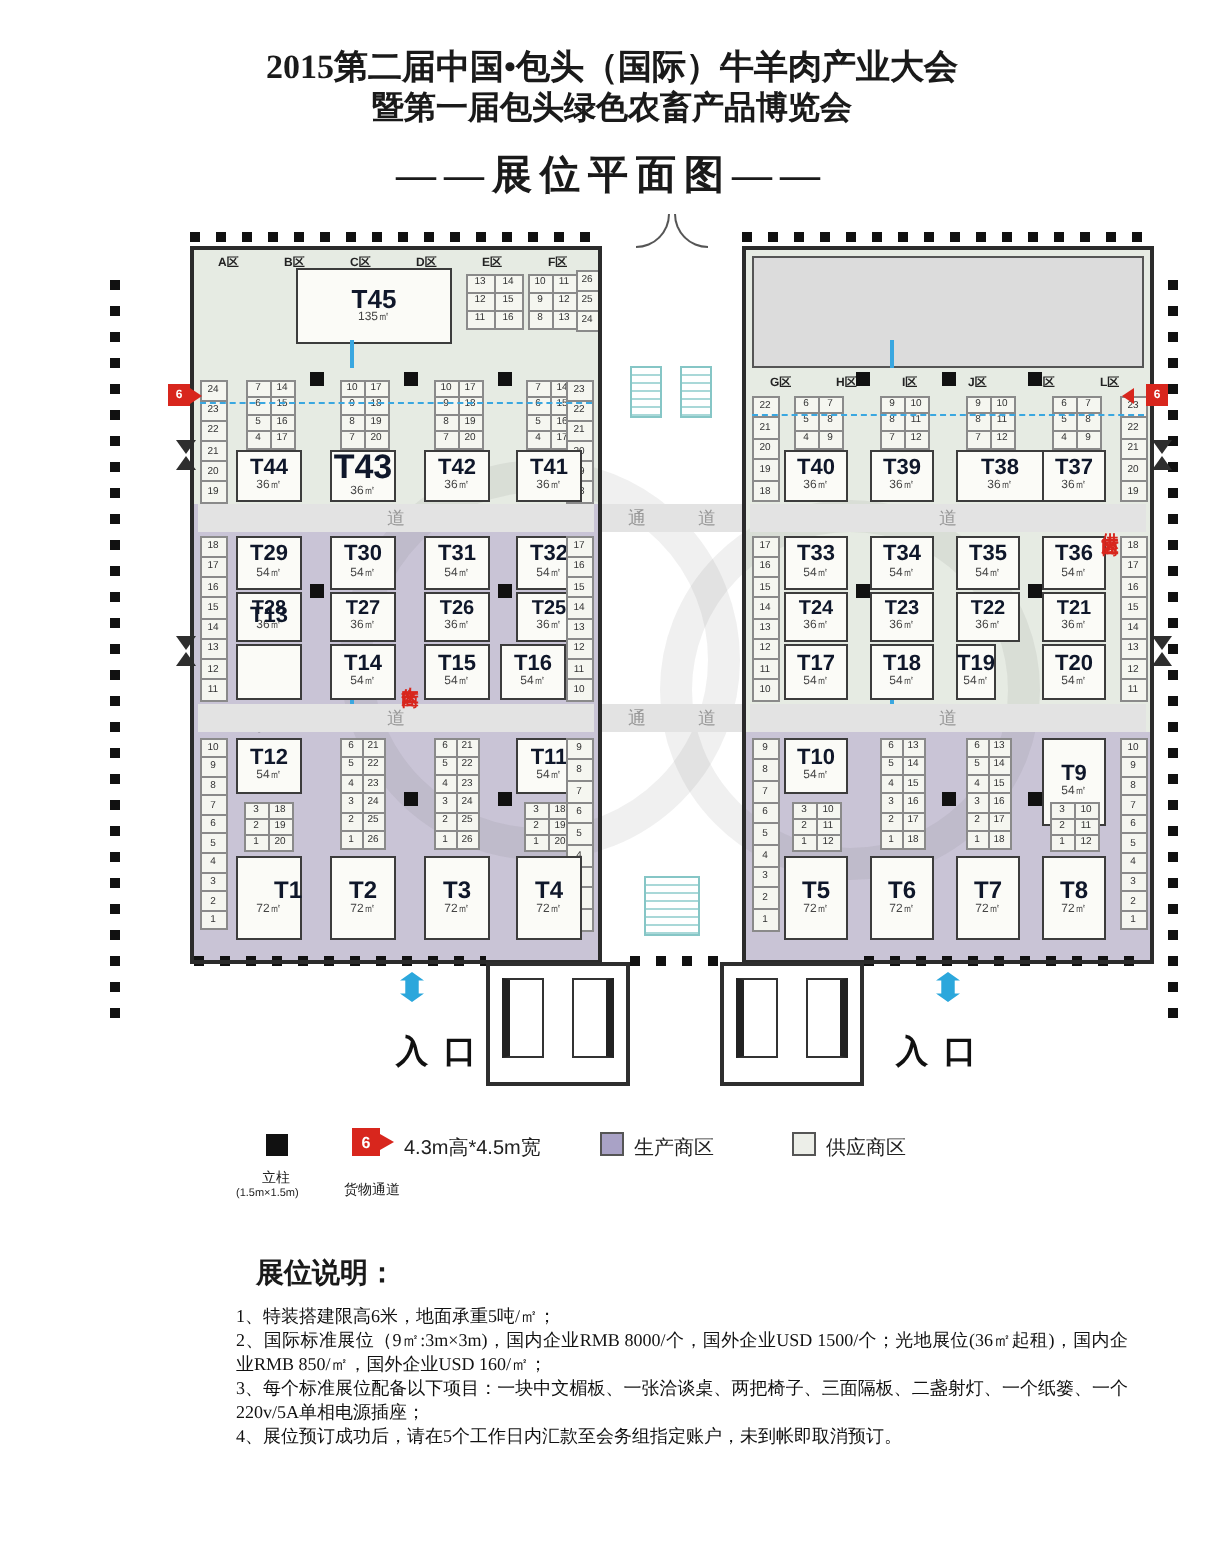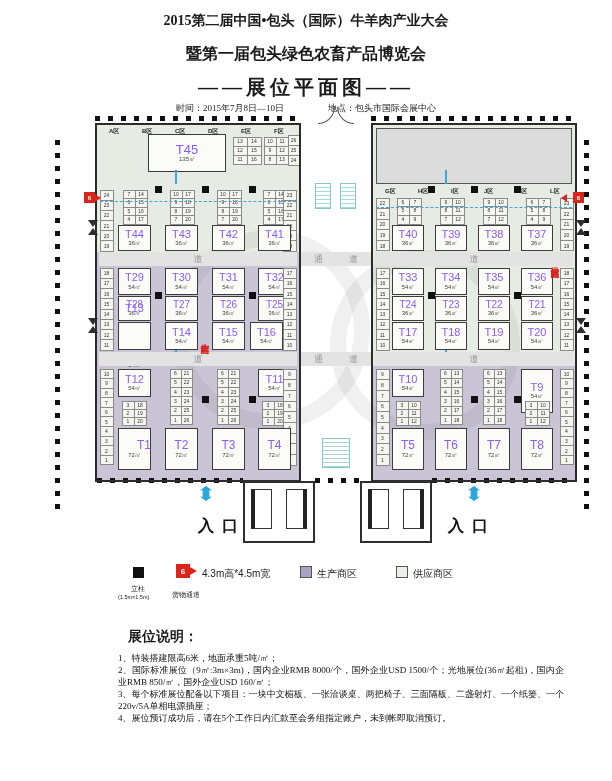--- a/index.html
+++ b/index.html
@@ -1,30 +1,30 @@
 <!DOCTYPE html>
 <html><head>
 <meta charset="utf-8">
 <style>
   html,body{margin:0;padding:0;background:#fff;}
   .page{position:relative;width:612px;height:781px;background:#fff;overflow:hidden;
         font-family:"Liberation Sans","DejaVu Sans",sans-serif;color:#1a1a1a;}
   .serif{font-family:"Liberation Serif","DejaVu Serif",serif;}
   .hdr{position:absolute;left:0;right:0;text-align:center;}
-  .t1{top:12px;font-size:14px;font-weight:bold;}
+  .t1{top:22px;font-size:17px;font-weight:bold;}
   .t2{top:44px;font-size:16px;font-weight:bold;}
   .t3{top:74px;font-size:20px;font-weight:bold;letter-spacing:4px;}
   .meta{top:102px;font-size:9px;}
   .meta span{margin:0 22px;}
   .abs{position:absolute;box-sizing:border-box;}
   .hall{border:2px solid #2b2b2b;}
   .zone{position:absolute;}
   .booth{position:absolute;background:#fbfbf7;border:1px solid #3c3c3c;box-sizing:border-box;
          display:flex;flex-direction:column;align-items:center;justify-content:center;text-align:center;}
-  .bid{font-weight:normal;line-height:1.05;color:#8b5cf6;}
+  .bid{font-weight:bold;line-height:1.05;color:#0f172a;}
   .bsz{font-size:6px;color:#444;line-height:1.2;}
   .cellgrid{position:absolute;display:grid;grid-template-columns:1fr 1fr;gap:0;}
   .cellgrid span{border:1px solid #8a8a8a;margin:-0.5px;background:#f5f6f0;font-size:5px;line-height:1;
          display:flex;align-items:center;justify-content:center;color:#333;}
   .strip{position:absolute;display:flex;flex-direction:column;}
   .strip span{flex:1;border:1px solid #8a8a8a;margin:-0.5px;background:#f5f6f0;font-size:5px;
          display:flex;align-items:center;justify-content:center;color:#333;}
   .band{position:absolute;background:#e3e3e3;color:#979797;display:flex;align-items:center;
         justify-content:space-around;font-size:9px;}
   .zl{position:absolute;font-size:6px;font-weight:bold;color:#222;}
@@ -60,23 +60,20 @@
   .notes-body{position:absolute;font-size:9px;line-height:12px;color:#111;text-align:justify;}
 </style>
 </head>
 <body>
 
 <div class="page">
 
   <div class="hdr serif t1">2015第二届中国•包头（国际）牛羊肉产业大会</div>
   <div class="hdr serif t2">暨第一届包头绿色农畜产品博览会</div>
   <div class="hdr serif t3">——展位平面图——</div>
-  <div class="hdr serif meta">
-    <span>时间：2015年7月8日—10日</span><span>地点：包头市国际会展中心</span>
-  </div>
 
   <div id="plan" class="abs" style="left:0;top:0;width:612px;height:560px;">
       <div class="wall-h" style="position: absolute; box-sizing: border-box; left: 95px; top: 116px; width: 206px;"></div>
       <div class="wall-h" style="position: absolute; box-sizing: border-box; left: 371px; top: 116px; width: 206px;"></div>
       <div class="wall-v" style="position: absolute; box-sizing: border-box; left: 55px; top: 140px; height: 375px;"></div>
       <div class="wall-v" style="position: absolute; box-sizing: border-box; left: 584px; top: 140px; height: 375px;"></div>
       <div class="arc" style="position: absolute; box-sizing: border-box; left: 318px; top: 107px; border-left: none; border-radius: 0px 0px 100%;"></div>
       <div class="arc" style="position: absolute; box-sizing: border-box; left: 337px; top: 107px; border-right: none; border-radius: 0px 0px 0px 100%;"></div>
       <div class="zone" style="position: absolute; box-sizing: border-box; left: 97px; top: 125px; width: 202px; height: 127px; background: rgb(230, 235, 227);"></div>
       <div class="zone" style="position: absolute; box-sizing: border-box; left: 97px; top: 252px; width: 202px; height: 228px; background: rgb(201, 196, 214);"></div>
@@ -192,21 +189,21 @@
         <span>21</span>
         <span>20</span>
         <span>19</span>
         <span>18</span>
       </div>
       <div class="booth" style="position: absolute; box-sizing: border-box; left: 118px; top: 225px; width: 33px; height: 26px;">
         <div class="bid" style="font-size: 11px;">T44</div>
         <div class="bsz">36㎡</div>
       </div>
       <div class="booth" style="position: absolute; box-sizing: border-box; left: 165px; top: 225px; width: 33px; height: 26px;">
-        <div class="bid" style="font-size: 11px;">T43</div>
+        <div class="bid" style="font-size: 17px;">T43</div>
         <div class="bsz">36㎡</div>
       </div>
       <div class="booth" style="position: absolute; box-sizing: border-box; left: 212px; top: 225px; width: 33px; height: 26px;">
         <div class="bid" style="font-size: 11px;">T42</div>
         <div class="bsz">36㎡</div>
       </div>
       <div class="booth" style="position: absolute; box-sizing: border-box; left: 258px; top: 225px; width: 33px; height: 26px;">
         <div class="bid" style="font-size: 11px;">T41</div>
         <div class="bsz">36㎡</div>
       </div>
@@ -432,21 +429,21 @@
         <span>19</span>
       </div>
       <div class="booth" style="position: absolute; box-sizing: border-box; left: 392px; top: 225px; width: 32px; height: 26px;">
         <div class="bid" style="font-size: 11px;">T40</div>
         <div class="bsz">36㎡</div>
       </div>
       <div class="booth" style="position: absolute; box-sizing: border-box; left: 435px; top: 225px; width: 32px; height: 26px;">
         <div class="bid" style="font-size: 11px;">T39</div>
         <div class="bsz">36㎡</div>
       </div>
-      <div class="booth" style="position: absolute; box-sizing: border-box; left: 478px; top: 225px; width: 32px; height: 26px;">
+      <div class="booth" style="position: absolute; box-sizing: border-box; left: 478px; top: 225px; width: 44px; height: 26px;">
         <div class="bid" style="font-size: 11px;">T38</div>
         <div class="bsz">36㎡</div>
       </div>
       <div class="booth" style="position: absolute; box-sizing: border-box; left: 521px; top: 225px; width: 32px; height: 26px;">
         <div class="bid" style="font-size: 11px;">T37</div>
         <div class="bsz">36㎡</div>
       </div>
       <div class="booth" style="position: absolute; box-sizing: border-box; left: 392px; top: 268px; width: 32px; height: 27px;">
         <div class="bid" style="font-size: 11px;">T33</div>
         <div class="bsz">54㎡</div>
@@ -472,21 +469,21 @@
         <div class="bsz">54㎡</div>
       </div>
       <div class="booth" style="position: absolute; box-sizing: border-box; left: 478px; top: 268px; width: 32px; height: 27px;">
         <div class="bid" style="font-size: 11px;">T35</div>
         <div class="bsz">54㎡</div>
       </div>
       <div class="booth" style="position: absolute; box-sizing: border-box; left: 478px; top: 296px; width: 32px; height: 25px;">
         <div class="bid" style="font-size: 10px;">T22</div>
         <div class="bsz">36㎡</div>
       </div>
-      <div class="booth" style="position: absolute; box-sizing: border-box; left: 478px; top: 322px; width: 32px; height: 28px;">
+      <div class="booth" style="position: absolute; box-sizing: border-box; left: 478px; top: 322px; width: 20px; height: 28px;">
         <div class="bid" style="font-size: 11px;">T19</div>
         <div class="bsz">54㎡</div>
       </div>
       <div class="booth" style="position: absolute; box-sizing: border-box; left: 521px; top: 268px; width: 32px; height: 27px;">
         <div class="bid" style="font-size: 11px;">T36</div>
         <div class="bsz">54㎡</div>
       </div>
       <div class="booth" style="position: absolute; box-sizing: border-box; left: 521px; top: 296px; width: 32px; height: 25px;">
         <div class="bid" style="font-size: 10px;">T21</div>
         <div class="bsz">36㎡</div>

